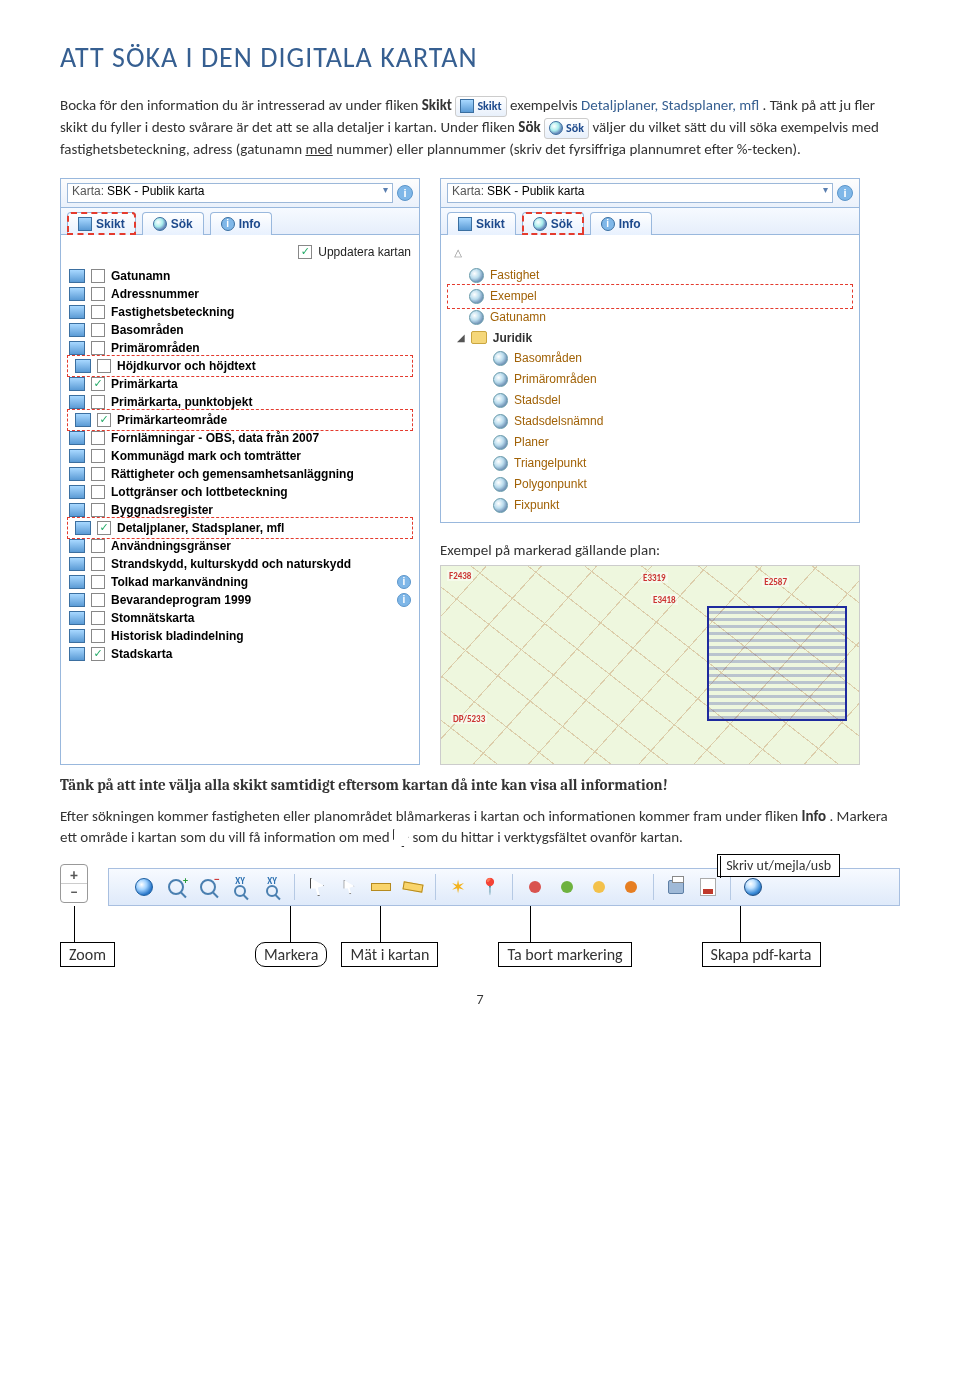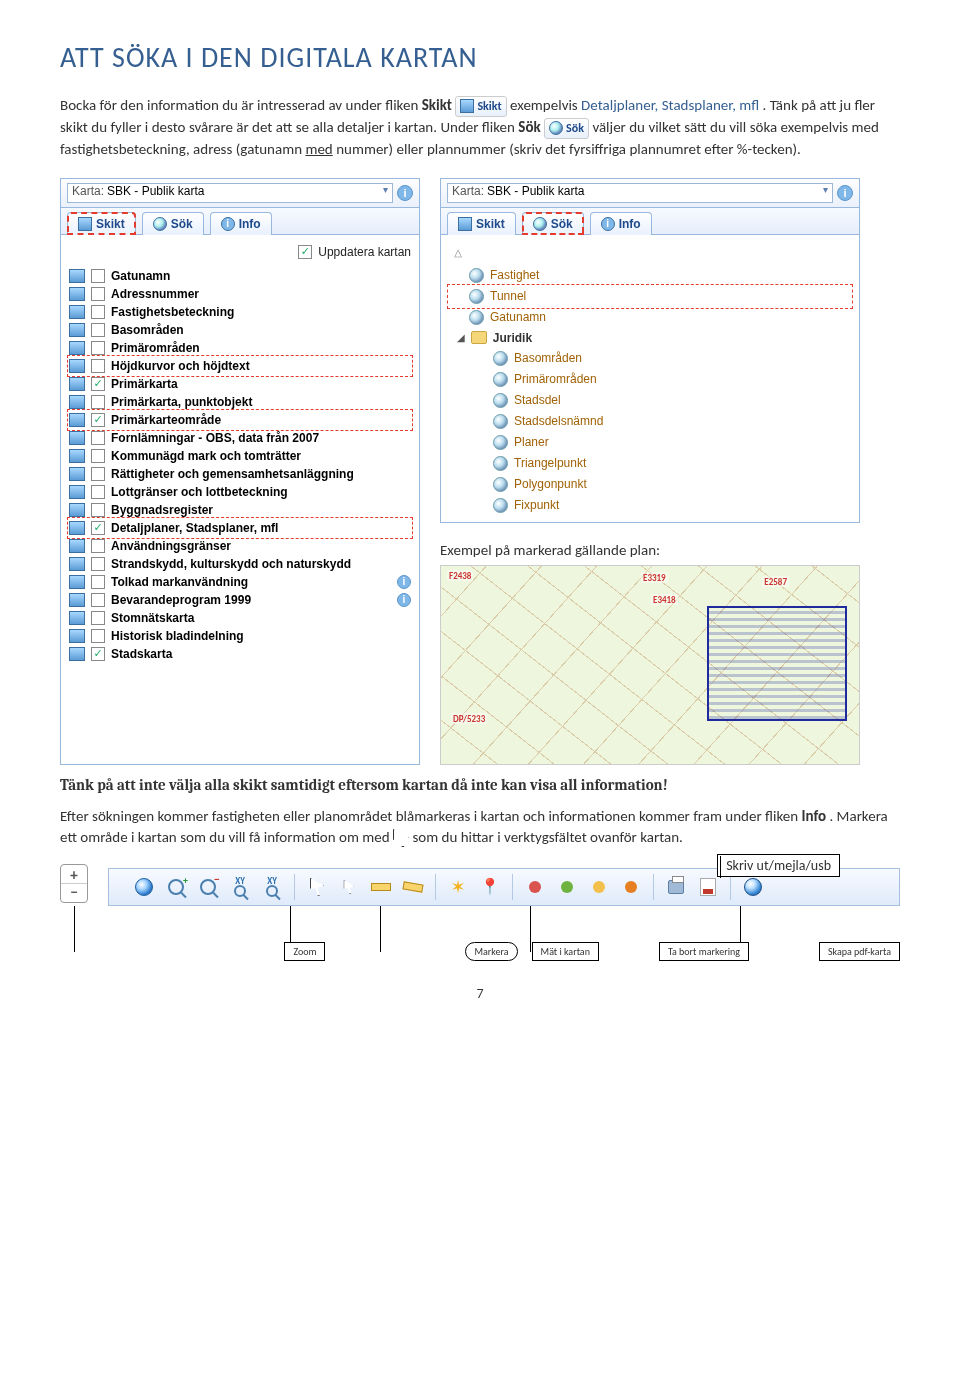--- a/index.html
+++ b/index.html
@@ -74,21 +74,21 @@
   }
   .tab.hl { outline:2px dashed #e43b2e; outline-offset:-2px; }
   .tab .ti { width:14px; height:14px; }
   .ti-layers { background:linear-gradient(#a8d8ff,#5b9bd5); border:1px solid #3b6fa0; }
   .ti-mag { background:radial-gradient(circle at 35% 35%,#fff,#aee 40%,#68b 70%); border-radius:50%; border:1px solid #3b6fa0; }
   .ti-info { background:#7fb7e8; border-radius:50%; border:1px solid #3b6fa0; color:#fff; font-size:10px; font-weight:bold; text-align:center; line-height:12px; }
   .body { padding:6px 8px; }
   .update-row { display:flex; justify-content:flex-end; align-items:center; gap:6px; padding:4px 0 8px; color:#222; }
   .chk { width:14px; height:14px; border:1px solid #888; background:#fff; display:inline-flex; align-items:center; justify-content:center; font-size:11px; color:#2a6; }
   .layer-row { display:flex; align-items:center; gap:6px; padding:2px 0; }
-  .layer-row.hl { outline:1.5px dashed #e43b2e; outline-offset:1px; }
+  .layer-row.hl { outline:1.5px dashed #e43b2e; outline-offset:1px;padding-left:6px; }
   .li-layers { width:16px; height:14px; background:linear-gradient(#a8d8ff,#5b9bd5); border:1px solid #3b6fa0; }
   .layer-row .txt { font-weight:bold; color:#000; flex:1; white-space:nowrap; overflow:hidden; }
   .triangle { width:10px; text-align:center; color:#888; font-size:10px; display:inline-block; }
   .search-row { display:flex; align-items:center; gap:6px; padding:3px 0 3px 20px; }
   .search-row.hl { outline:1.5px dashed #e43b2e; outline-offset:1px; }
   .search-row .txt { font-weight:normal; color:#a16207; }
   .search-row.sub { padding-left:44px; }
   .li-mag { width:15px; height:15px; background:radial-gradient(circle at 35% 35%,#fff,#bde 40%,#79b 70%); border-radius:50%; border:1px solid #69a; }
   .folder-row { display:flex; align-items:center; gap:6px; padding:3px 0 3px 8px; }
   .li-folder { width:16px; height:13px; background:#f5d77a; border:1px solid #caa640; border-radius:2px; }
@@ -147,21 +147,21 @@
   .pdf::after { content:""; position:absolute; bottom:1px; left:2px; right:2px; height:5px; background:#c0392b; }
   .gearth { width:18px; height:18px; border-radius:50%; background:radial-gradient(circle at 35% 30%,#fff,#bfe1ff 30%,#3a8bd8 65%,#1c4e86 95%); border:1px solid #1c4e86; }
   .zoombox {
     position:absolute; left:0; top:-4px;
     width:28px; border:1px solid #999; background:#fff;
     font-size:15px; font-weight:bold; color:#555; text-align:center;
     border-radius:4px; line-height:16px; padding:2px 0;
   }
   .zoombox div { padding:0 2px; }
   .zoombox div:first-child { border-bottom:1px solid #ccc; }
-  .bottom-labels { display:flex; gap:10px; margin-top:36px; font-size:10px; position:relative;justify-content:flex-end; }
+  .bottom-labels { display:flex; gap:10px; margin-top:36px; font-size:16px; position:relative; }
   .blabel { border:1px solid #000; padding:2px 8px; background:#fff; }
   .l1 { margin-left:0; }
   .l2 { margin-left:130px;border-radius:10px; }
   .l3 { margin-left:4px; }
   .l4 { margin-left:50px; }
   .l5 { margin-left:60px; }
   .leader {
     position:absolute; background:#000; width:1px;
   }
   .pagenum { text-align:center; margin-top:24px; font-size:14px; }
@@ -367,21 +367,21 @@
         <div style="padding:4px 0 6px 4px;">
           <span class="triangle">△</span>
         </div>
         <div id="search-top">
             <div class="search-row">
               <span class="li-mag"></span>
               <span class="txt">Fastighet</span>
             </div>
             <div class="search-row hl">
               <span class="li-mag"></span>
-              <span class="txt">Tunnel</span>
+              <span class="txt">Exempel</span>
             </div>
             <div class="search-row">
               <span class="li-mag"></span>
               <span class="txt">Gatunamn</span>
             </div>
           </div>
         <div class="folder-row">
           <span class="tri">◢</span>
           <span class="li-folder"></span>
           <span class="txt" style="font-weight:bold;">Juridik</span>

